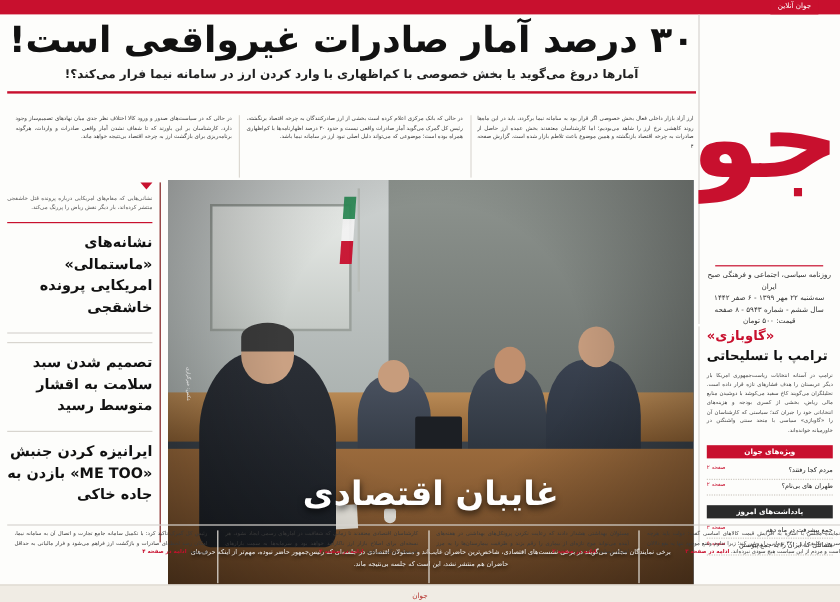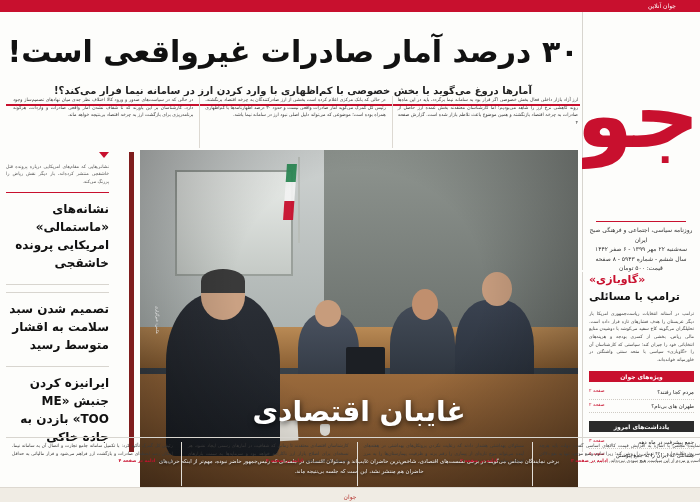--- a/index.html
+++ b/index.html
@@ -68,25 +68,25 @@
   
   .headline-zone{
     position:absolute;top:14px;right:120px;left:6px;
   }
   .headline{
     font-size:30px;
     font-weight:bold;
     color:#111;
     text-align:center;
     line-height:1.35;
-    margin-top:18px;
+    margin-top:0;
     letter-spacing:-1px;
   }
   .subhead{
-    margin-top:12px;
+    margin-top:2px;
     font-size:10px;
     color:#222;
     text-align:center;
     font-weight:bold;
   }
   .rule-red{
     height:2px;background:#c8102e;margin:8px 0 0 0;
   }
 
   
@@ -102,23 +102,23 @@
     text-align:justify;
     border-left:1px solid #ddd9d2;
     padding-left:5px;
     overflow:hidden;
   }
   .teaser:last-child{border-left:none;}
 
   
   .left-col{
     position:absolute;top:152px;left:6px;width:128px;height:300px;
-    border-right:5px solid #7f1d1d;
+    border-right:1px solid #7f1d1d;
     box-sizing:border-box;
-    padding-right:20px;
+    padding-right:6px;
   }
   .lc-note{
     font-size:4.6px;color:#555;line-height:1.6;text-align:justify;
     margin-bottom:6px;
   }
   .lc-item{
     margin-bottom:12px;
   }
   .lc-title{
     font-size:12px;font-weight:bold;color:#111;line-height:1.5;text-align:right;
@@ -317,21 +317,21 @@
       <div class="ph-vign"></div>
     </div>
     <div class="photo-title">غایبان اقتصادی</div>
     <div class="photo-cap">برخی نمایندگان مجلس می‌گویند در برخی نشست‌های اقتصادی، شاخص‌ترین حاضران غایب‌اند و مسئولان اقتصادی در جلسه‌ای که رئیس‌جمهور حاضر نبوده، مهم‌تر از اینکه حرف‌های حاضران هم منتشر نشد، این است که جلسه بی‌نتیجه ماند.</div>
     <div class="photo-credit">عکس: خبرگزاری</div>
   </div>
 
   <div class="right-col">
     <div class="rc-title">
       <span class="red">«گاوبازی»</span><br>
-      <span>ترامپ با مسائلی</span>
+      <span>ترامپ با تسلیحاتی</span>
     </div>
     <div class="rc-body">ترامپ در آستانه انتخابات ریاست‌جمهوری امریکا بار دیگر عربستان را هدف فشارهای تازه قرار داده است. تحلیلگران می‌گویند کاخ سفید می‌کوشد با دوشیدن منابع مالی ریاض، بخشی از کسری بودجه و هزینه‌های انتخاباتی خود را جبران کند؛ سیاستی که کارشناسان آن را «گاوبازی» سیاسی با متحد سنتی واشنگتن در خاورمیانه خوانده‌اند.</div>
 
     <div class="rc-band">ویژه‌های جوان</div>
     <div class="rc-list">
       <div class="rc-row">
         <span>مردم کجا رفتند؟</span>
         <span class="pg">صفحه ۲</span>
       </div>
       <div class="rc-row">

